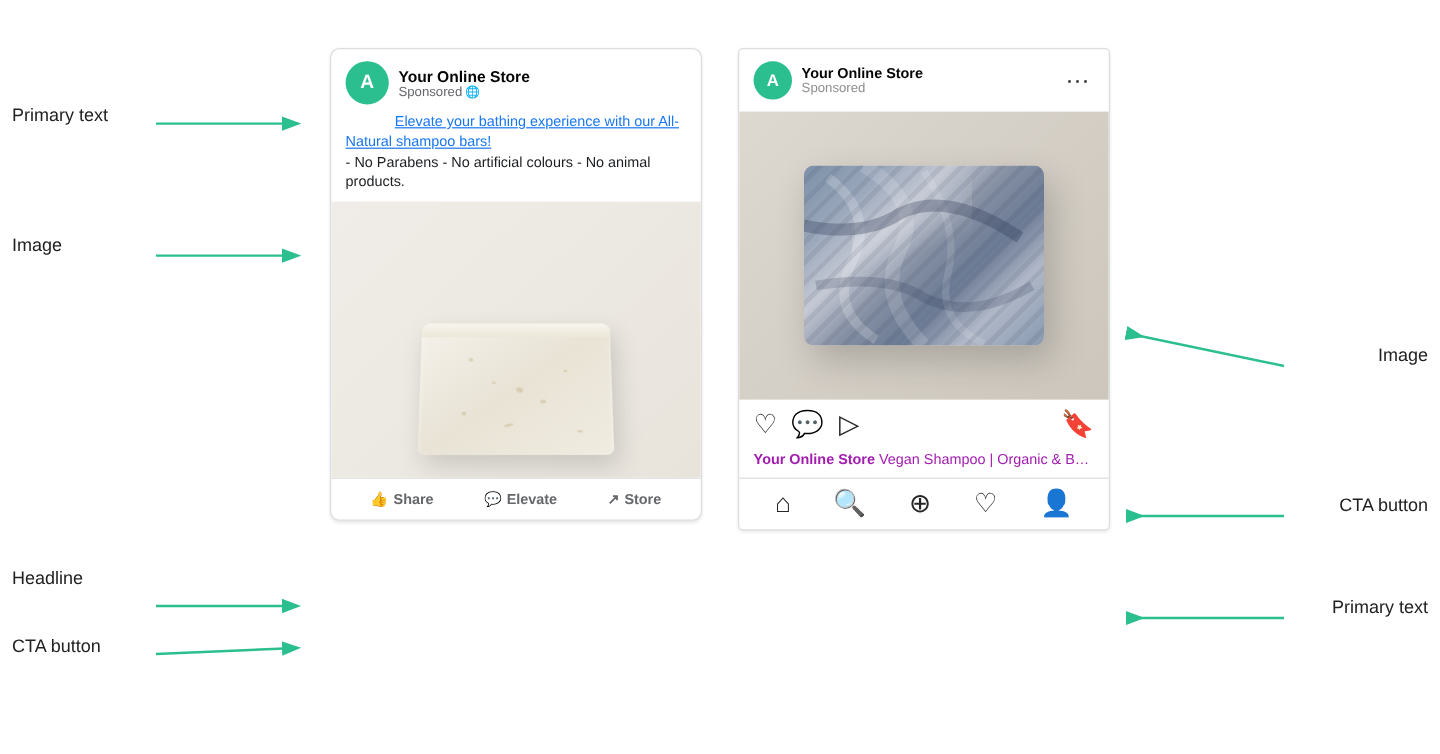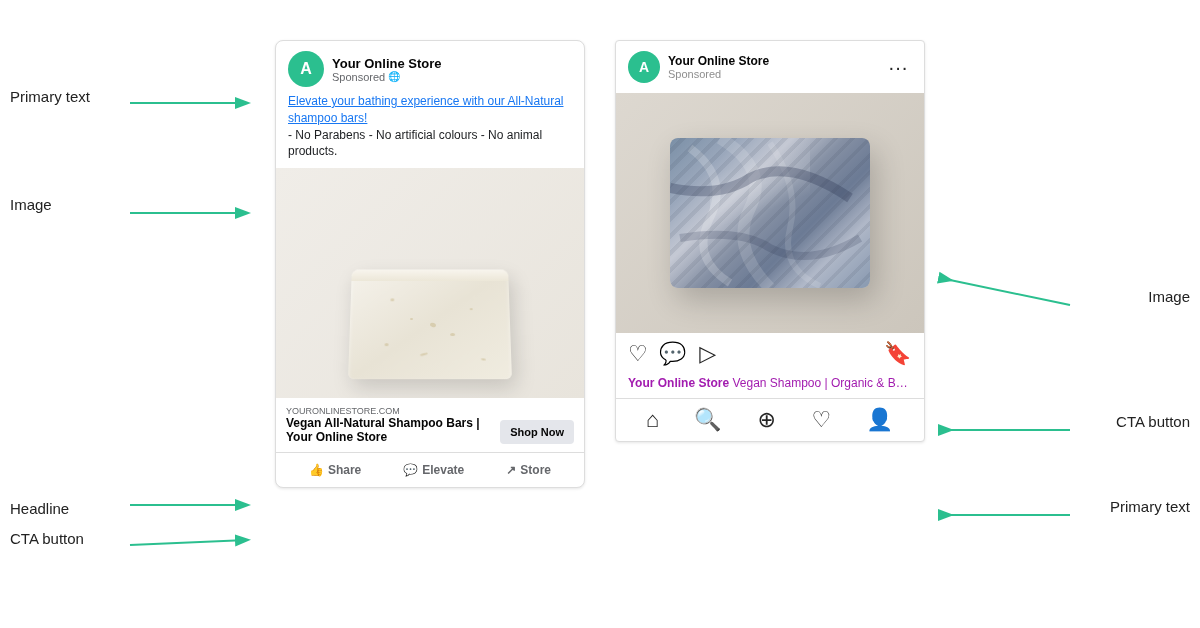--- a/index.html
+++ b/index.html
@@ -374,47 +374,40 @@
       <div class="fb-store-info">
         <div class="fb-store-name">Your Online Store</div>
         <div class="fb-sponsored">
           <span>Sponsored</span>
           <span style="font-size:10px;">🌐</span>
         </div>
       </div>
     </div>
 
     <div class="fb-primary-text">
-      <span style="color:#1877f2; text-decoration: underline;">Elevate your bathing experience with our All-Natural shampoo bars!</span><br>
+      <span style="color:#1877f2; text-decoration: underline; margin-left: 41px;">Elevate your bathing experience with our All-Natural shampoo bars!</span><br>
       <span>- No Parabens - No artificial colours - No animal products.</span>
     </div>
 
     <div class="fb-image-area">
 
       <div style="position:relative; display:flex; align-items:flex-end; justify-content:center; height:100%; width:100%; padding-bottom:20px;">
         <div class="soap-white">
           <div class="soap-speckle" style="width:4px;height:3px;top:30px;left:40px;"></div>
           <div class="soap-speckle" style="width:3px;height:2px;top:50px;left:60px;"></div>
           <div class="soap-speckle" style="width:5px;height:3px;top:65px;left:100px;"></div>
           <div class="soap-speckle" style="width:3px;height:2px;top:40px;left:120px;"></div>
           <div class="soap-speckle" style="width:4px;height:3px;top:75px;left:35px;"></div>
           <div class="soap-speckle" style="width:6px;height:4px;top:55px;left:80px;transform:rotate(20deg);"></div>
           <div class="soap-speckle" style="width:8px;height:2px;top:85px;left:70px;transform:rotate(-15deg);"></div>
           <div class="soap-speckle" style="width:5px;height:2px;top:90px;left:130px;transform:rotate(10deg);"></div>
         </div>
       </div>
     </div>
 
-    <div class="fb-bottom-content">
-      <div class="fb-bottom-left">
-        <div class="fb-ad-url">YOURONLINESTORE.COM</div>
-        <div class="fb-headline">Vegan All-Natural Shampoo Bars | Your Online Store</div>
-      </div>
-      <button class="fb-shop-btn">Shop Now</button>
-    </div>
 
     <div class="fb-reactions">
       <button class="fb-reaction-btn">
         <span>👍</span>
         <span>Share</span>
       </button>
       <button class="fb-reaction-btn">
         <span>💬</span>
         <span>Elevate</span>
       </button>
@@ -496,20 +489,20 @@
 
     <line x1="1070" y1="305" x2="950" y2="280" stroke="#2bbf8f" stroke-width="2" marker-end="url(#arr-left)"></line>
 
     <line x1="1070" y1="430" x2="950" y2="430" stroke="#2bbf8f" stroke-width="2" marker-end="url(#arr-left)"></line>
 
     <line x1="1070" y1="515" x2="950" y2="515" stroke="#2bbf8f" stroke-width="2" marker-end="url(#arr-left)"></line>
   </svg>
 
   <div style="position:absolute; left:10px; top:88px; font-size:15px; font-weight:500; color:#222;">Primary text</div>
   <div style="position:absolute; left:10px; top:196px; font-size:15px; font-weight:500; color:#222;">Image</div>
-  <div style="position:absolute; left:10px; top:500px; font-size:15px; font-weight:500; color:#222;">Headline</div>
+  <div style="position:absolute; left:10px; top:474px; font-size:15px; font-weight:500; color:#222;">Headline</div>
   <div style="position:absolute; left:10px; top:530px; font-size:15px; font-weight:500; color:#222;">CTA button</div>
 
   <div style="position:absolute; right:10px; top:288px; font-size:15px; font-weight:500; color:#222;">Image</div>
   <div style="position:absolute; right:10px; top:413px; font-size:15px; font-weight:500; color:#222;">CTA button</div>
   <div style="position:absolute; right:10px; top:498px; font-size:15px; font-weight:500; color:#222;">Primary text</div>
 
 </div>
 
 </body></html>

